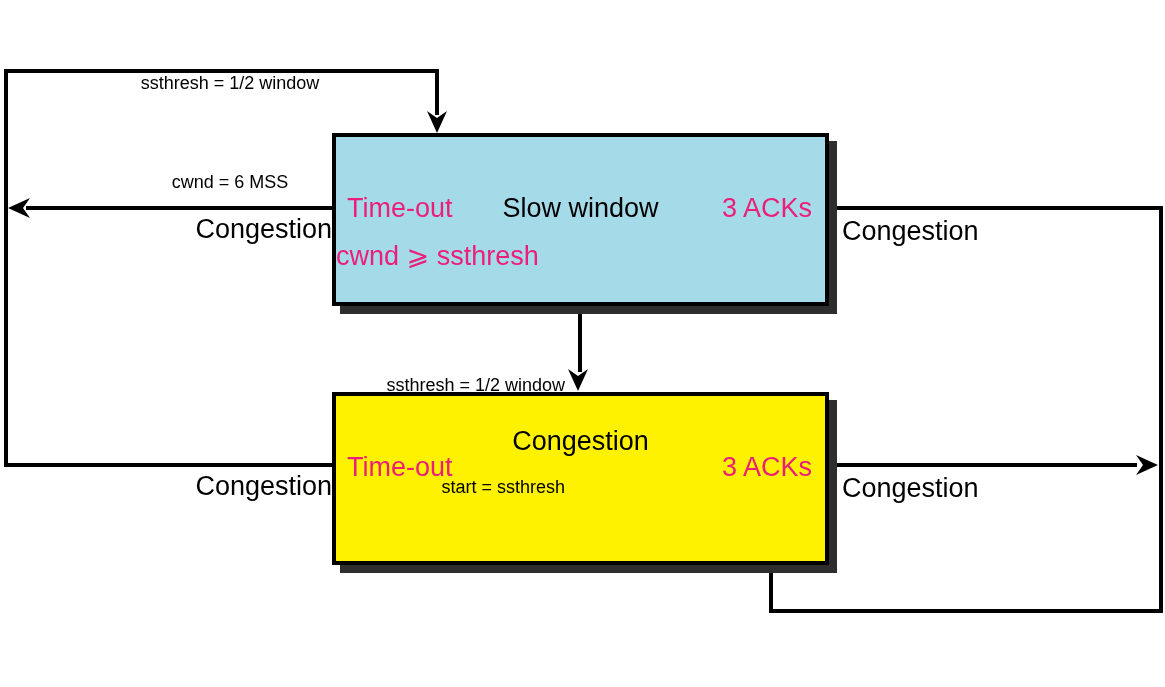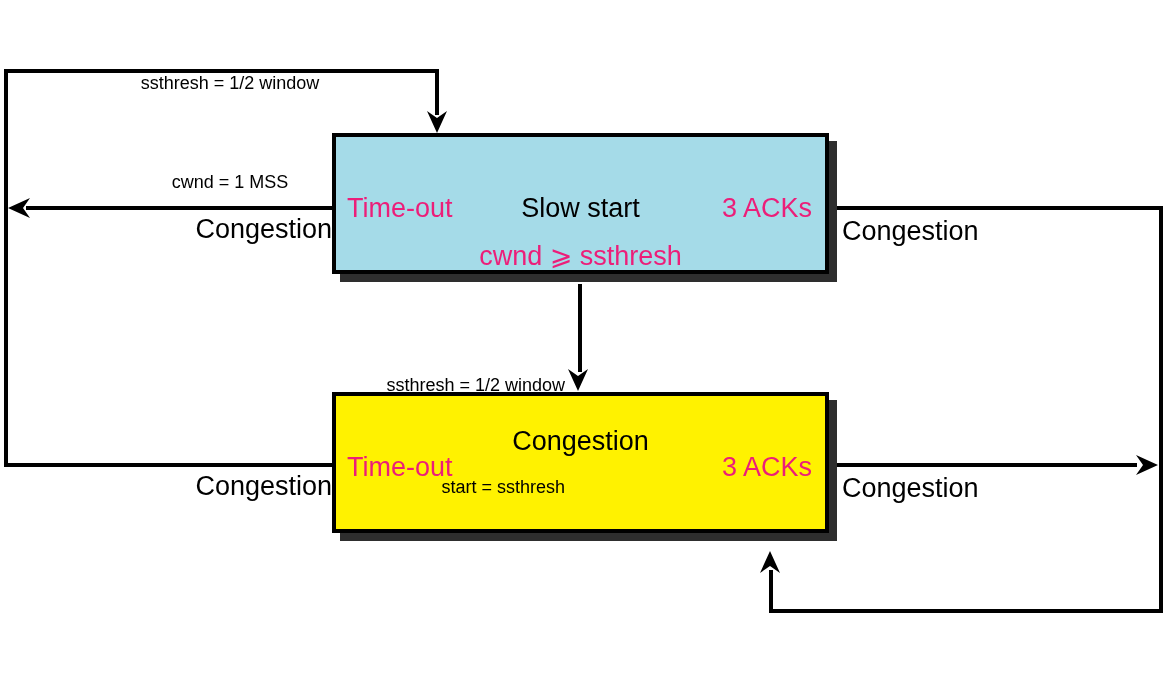--- a/index.html
+++ b/index.html
@@ -19,33 +19,33 @@
   }
   
   .seg{position:absolute;background:var(--line-color);}
   .h{height:4px;}
   .v{width:4px;}
   
   .ah{position:absolute;}
   .ah polygon{fill:var(--line-color);}
   
   .state{
-    position:absolute;left:332px;width:497px;height:141px;
+    position:absolute;left:332px;width:497px;height:173px;
     border:4px solid var(--line-color);
     box-shadow:8px 8px 0 var(--shadow-color);
   }
   .state-slow{top:133px;background:var(--slow-start-fill);}
   .state-avoid{top:392px;background:var(--congestion-avoidance-fill);}
   .state .inner{position:absolute;inset:0;}
   .evt{color:var(--event-text);}
   .state span{position:absolute;font-size:27px;line-height:30px;white-space:nowrap;}
   .tleft{left:11px;top:56px;}
   .tright{right:13px;top:56px;text-align:right;}
   .tcenter{left:0;right:0;text-align:center;top:56px;}
-  .tcond{left:0;right:0;text-align:center;top:104px;}
+  .tcond{left:0;right:0;top:104px;}
   .tcenter2{left:0;right:0;text-align:center;top:30px;line-height:31px;}
   
   .lbl{position:absolute;font-size:18px;line-height:33px;white-space:pre;}
   .lbl-top{left:55px;top:1px;width:350px;text-align:center;}
   .lbl-mid{left:275px;top:300px;width:290px;text-align:right;line-height:34px;}
   .lbl-bot{left:795px;top:618px;width:350px;text-align:center;}
   .congestion{position:absolute;font-size:27px;line-height:29px;white-space:nowrap;}
   .cg-sl{left:120px;top:215px;width:212px;text-align:right;}
   .cg-sr{left:842px;top:217px;}
   .cg-al{left:120px;top:472px;width:212px;text-align:right;}
@@ -83,39 +83,39 @@
   </svg>
 
   <div class="seg v" style="left:578px;top:284px;height:88px;"></div>
   <svg class="ah" style="left:568px;top:369px;" width="20" height="22" viewBox="0 0 20 22">
     <polygon points="10,22 0,0 10,7 20,0"></polygon>
   </svg>
 
   <div class="state state-slow">
     <div class="inner">
       <span class="evt tleft">Time-out</span>
-      <span class="tcenter">Slow start</span>
+      <span class="tcenter">Slow window</span>
       <span class="evt tright">3 ACKs</span>
       <span class="evt tcond">cwnd ⩾ ssthresh</span>
     </div>
   </div>
 
   <div class="state state-avoid">
     <div class="inner">
       <span class="evt tleft">Time-out</span>
       <span class="tcenter2">
           <span style="position:static;display:block;">Congestion</span>
         </span>
       <span class="evt tright">3 ACKs</span>
     </div>
   </div>
 
   <div class="lbl lbl-top">
     <div>ssthresh = 1/2 window</div>
-    <div>cwnd = 1 MSS</div>
+    <div>cwnd = 6 MSS</div>
   </div>
 
   <div class="lbl lbl-mid">
     <div>ssthresh = 1/2 window</div>
     <div>start = ssthresh</div>
   </div>
 
   <div class="lbl lbl-bot">
     <div>ssthresh = 1/2 window</div>
     

